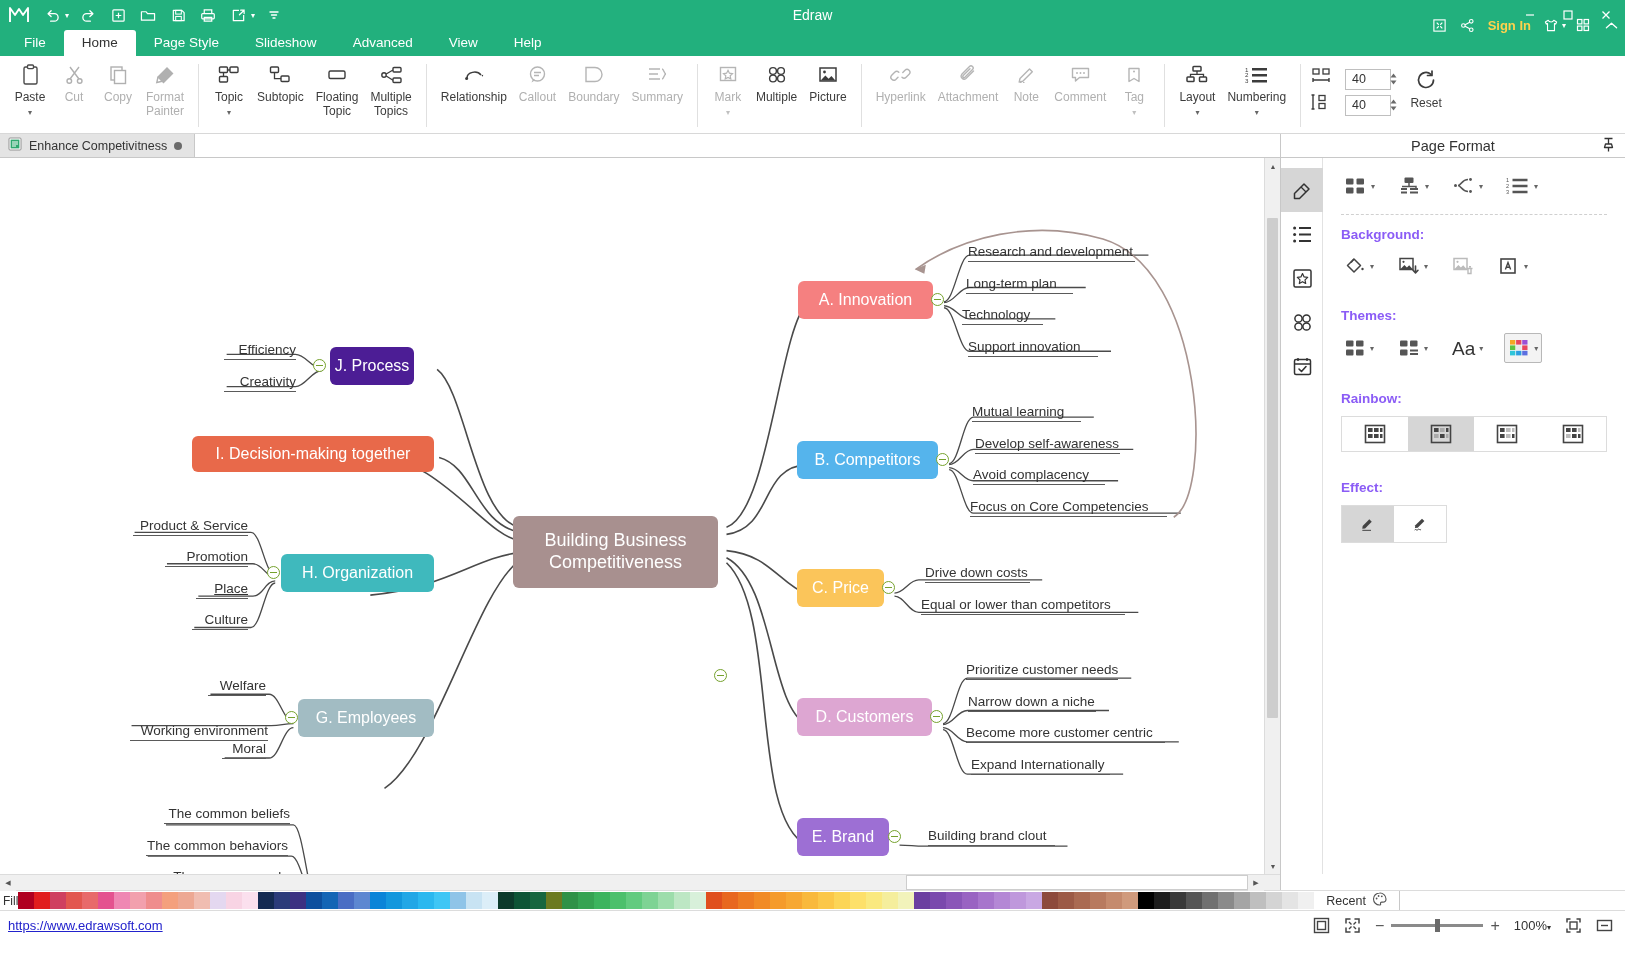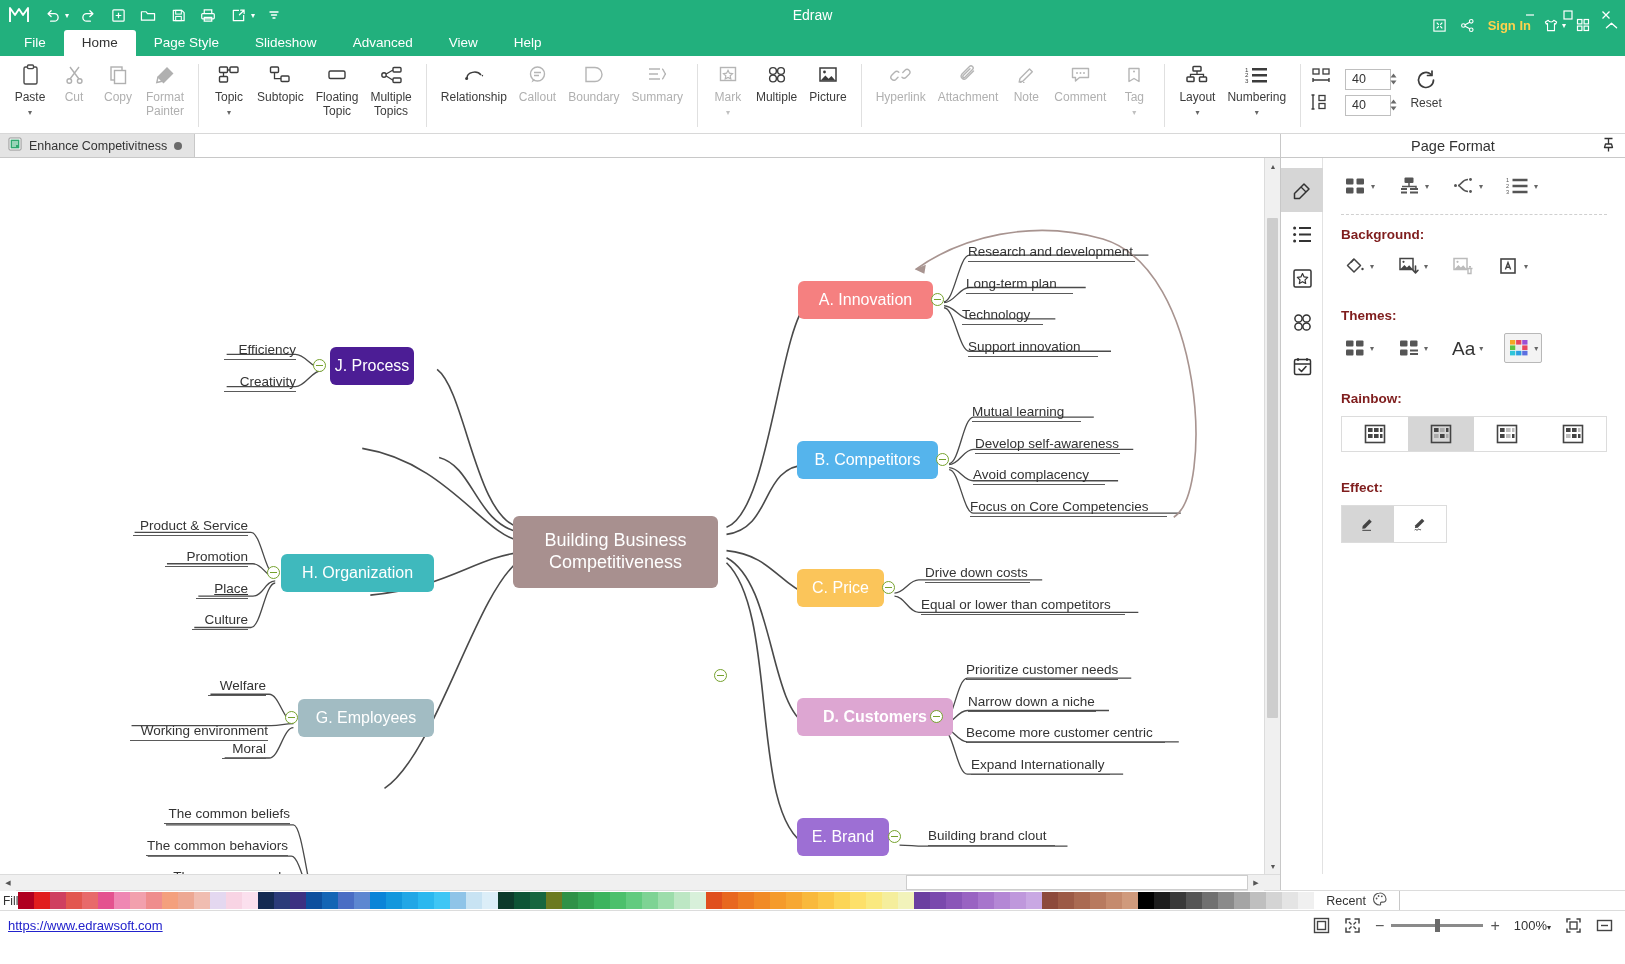--- a/index.html
+++ b/index.html
@@ -164,21 +164,21 @@
     cursor:pointer;
   }
   .railbtn.active { background:#d6d6d6; }
   .pfbody { flex:1; padding: 14px 18px 0 18px; }
   .pfrow { display:flex; align-items:center; gap: 10px; }
   .pficon {
     display:flex; align-items:center; gap:4px; padding: 4px 3px; cursor:pointer; border-radius:2px;
   }
   .pficon.sel { border:1px solid #b8b8b8; background:#f3f3f3; }
   .divider { height:1px; border-top: 1px dashed #d0d0d0; margin: 14px 0 12px; }
-  .pflabel { font-size: 13.5px; font-weight: bold; color:#7f1d1d; margin-bottom: 10px; }
+  .pflabel { font-size: 13.5px; font-weight: bold; color:#8b5cf6; margin-bottom: 10px; }
   .seg { display:flex; border:1px solid #dcdcdc; width: fit-content; }
   .segitem { padding: 7px 18px; cursor:pointer; display:flex; align-items:center; justify-content:center;}
   .segitem.active { background:#d6d6d6; }
   .mt28 { margin-top: 28px; }
 </style>
 </head>
 <body>
 
 <div class="titlebar">
   <div class="tb-logo">
@@ -695,20 +695,21 @@
 
     <div class="node central" style="left:513px; top:358px; width:205px; height:72px; background:#a8908f;">Building Business
 Competitiveness</div>
     <div class="collapse" style="left:714px; top:511px;"></div>
 
     <div class="node main1" style="left:330px; top:189px; width:84px; height:38px; background:#4c1d95;">J. Process</div>
     <div class="collapse" style="left:313px; top:201px;"></div>
     <div class="leaf" style="left:224px; top:184px; width:72px;">Efficiency</div>
     <div class="leaf" style="left:224px; top:216px; width:72px;">Creativity</div>
 
+    <div class="node main1" style="left:192px; top:278px; width:242px; height:36px; background:#e8694a;">I. Decision-making together</div>
 
     <div class="node main1" style="left:281px; top:396px; width:153px; height:38px; background:#3fb9bd;">H. Organization</div>
     <div class="collapse" style="left:267px; top:408px;"></div>
     <div class="leaf" style="left:133px; top:360px; width:115px;">Product &amp; Service</div>
     <div class="leaf" style="left:165px; top:391px; width:83px;">Promotion</div>
     <div class="leaf" style="left:196px; top:423px; width:52px;text-decoration:underline;">Place</div>
     <div class="leaf" style="left:192px; top:454px; width:56px;">Culture</div>
 
     <div class="node main1" style="left:298px; top:541px; width:136px; height:38px; background:#a2bcc3;">G. Employees</div>
     <div class="collapse" style="left:285px; top:553px;"></div>
@@ -732,21 +733,21 @@
     <div class="leaf r" style="left:972px; top:246px; width:109px;">Mutual learning</div>
     <div class="leaf r" style="left:975px; top:278px; width:145px;">Develop self-awareness</div>
     <div class="leaf r" style="left:973px; top:309px; width:132px;">Avoid complacency</div>
     <div class="leaf r" style="left:970px; top:341px; width:197px;">Focus on Core Competencies</div>
 
     <div class="node main1" style="left:797px; top:411px; width:87px; height:38px; background:#fbc55a;">C. Price</div>
     <div class="collapse" style="left:882px; top:423px;"></div>
     <div class="leaf r" style="left:925px; top:407px; width:105px;">Drive down costs</div>
     <div class="leaf r" style="left:921px; top:439px; width:204px;">Equal or lower than competitors</div>
 
-    <div class="node main1" style="left:797px; top:540px; width:156px; height:38px; background:#dda6d2;font-weight:bold;">D. Customers</div>
+    <div class="node main1" style="left:797px; top:540px; width:135px; height:38px; background:#dda6d2;">D. Customers</div>
     <div class="collapse" style="left:930px; top:552px;"></div>
     <div class="leaf r" style="left:966px; top:504px; width:152px;">Prioritize customer needs</div>
     <div class="leaf r" style="left:968px; top:536px; width:128px;">Narrow down a niche</div>
     <div class="leaf r" style="left:966px; top:567px; width:199px;">Become more customer centric</div>
     <div class="leaf r" style="left:971px; top:599px; width:139px;">Expand Internationally</div>
 
     <div class="node main1" style="left:797px; top:660px; width:92px; height:38px; background:#9d6fd4;">E. Brand</div>
     <div class="collapse" style="left:888px; top:672px;"></div>
     <div class="leaf r" style="left:928px; top:670px; width:127px;">Building brand clout</div>
 

